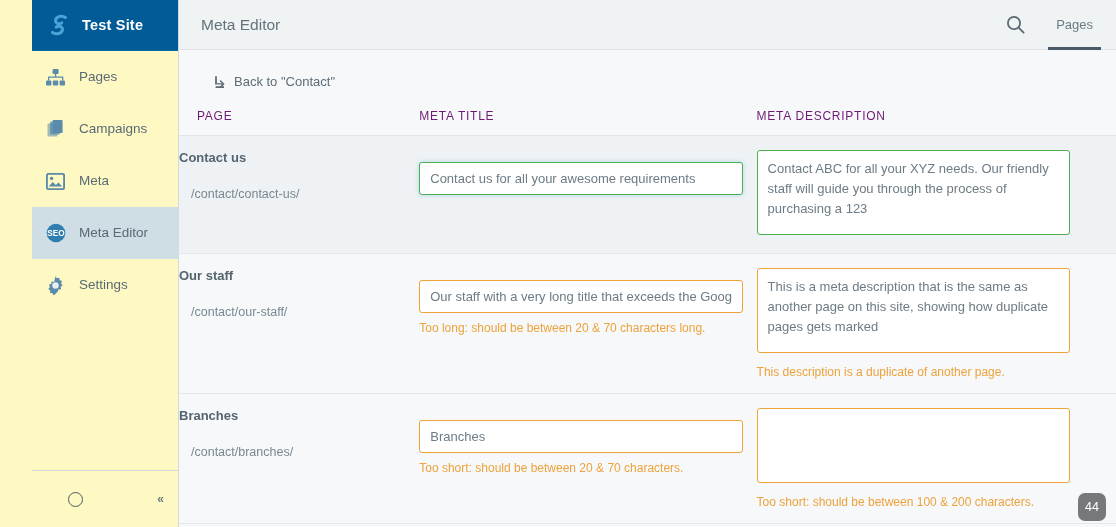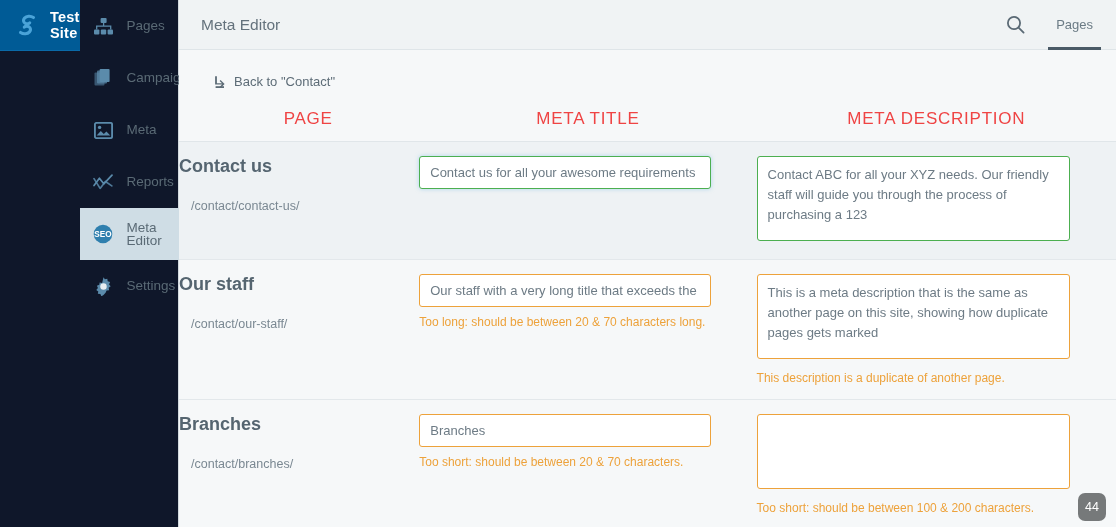--- a/index.html
+++ b/index.html
@@ -8,25 +8,26 @@
     width: 1116px; height: 527px;
     overflow: hidden;
     font-family: "Liberation Sans", sans-serif;
     background: #f6f8f9;
   }
   .app { display: flex; width: 1116px; height: 527px; position: relative; }
 
   
   .sidebar {
     width: 179px; height: 527px;
-    background: #0f172a;
+    background: #fef9c3;
     border-right: 1px solid #d2dade;
-    display: flex; flex-direction: row;
+    display: flex; flex-direction: column;
     flex: 0 0 179px;
     position: relative;
+    padding-left: 32px;
   }
   .brand {
     height: 51px; background: #005b96;
     display: flex; align-items: center; gap: 10px;
     padding-left: 14px;
     border-bottom: 1px solid #0a6aa8;
   }
   .brand-logo { width: 26px; height: 26px; flex: 0 0 26px; display:block; }
   .brand-name {
     color: #ffffff; font-size: 14.5px; font-weight: bold;
@@ -103,40 +104,40 @@
   .viewcount {
     text-align: right; padding: 13px 20px 0 0;
     color: #7a8892; font-size: 12.5px;
   }
 
   table.meta { width: 100%; border-collapse: collapse; table-layout: fixed; margin-top: 8px;}
   table.meta col.c1 { width: 240px; }
   table.meta col.c2 { width: 337px; }
   table.meta col.c3 { width: 359px; }
   table.meta th {
-    text-align: center; font-weight: normal;
-    font-size: 17px; color: #ef4444;
+    text-align: left; font-weight: normal;
+    font-size: 12px; color: #701a75;
     letter-spacing: .75px;
     padding: 8px 0 12px 0;
     border-bottom: 1px solid #e0e6e9;
   }
   table.meta th.h1 { padding-left: 18px; }
   table.meta tbody tr { border-bottom: 1px solid #e3e8eb; }
   table.meta tbody tr.hl { background: #eef2f4; }
   table.meta td { vertical-align: top; padding: 14px 0 14px 0; }
   td.cell-page { padding-left: 18px; }
-  .pg-title { font-size: 18px; font-weight: bold; color: #556570; margin-bottom: 22px; }
+  .pg-title { font-size: 13px; font-weight: bold; color: #556570; margin-bottom: 22px; }
   .pg-url { font-size: 12.5px; color: #7a8892; padding-left: 12px; }
 
   .ti {
-    width: 292px; height: 33px;
+    width: 324px; height: 33px;
     border: 1px solid #4caf50; border-radius: 3px;
     background: #ffffff; padding: 0 10px;
     font-family: "Liberation Sans", sans-serif;
-    font-size: 13px; color: #6d7b85; outline: none;
+    font-size: 13px; color: #6d7b85; outline: none; margin-top: 12px;
   }
   .ti.warn { border-color: #eda23b; }
   .ti.focus { box-shadow: 0 0 4px rgba(120,190,230,.55); }
   .ta {
     width: 313px; border: 1px solid #4caf50; border-radius: 3px;
     background: #ffffff; padding: 8px 10px;
     font-family: "Liberation Sans", sans-serif;
     font-size: 13px; color: #6d7b85; line-height: 20px;
     outline: none; resize: none;
   }
@@ -204,29 +205,20 @@
         <span class="ic">
           <svg width="19" height="17" viewBox="0 0 19 17" fill="none">
             <rect x="0.9" y="0.9" width="17.2" height="15.2" rx="1.6" stroke="#5b8bab" stroke-width="1.9"></rect>
             <circle cx="5.6" cy="5.4" r="1.7" fill="#5b8bab"></circle>
             <path d="M2.6 13.6l4.2-4.6 3 3 2.6-2.5 3.9 4.1z" fill="#5b8bab"></path>
           </svg>
         </span>
         <span class="nav-label">Meta</span>
       </div>
 
-      <div class="nav-item">
-        <span class="ic">
-          <svg width="20" height="16" viewBox="0 0 20 16" fill="none" stroke="#5b8bab" stroke-width="1.7">
-            <path d="M1 11.5L6.4 4.2l4.4 5.6L19 1.2" stroke-linecap="round" stroke-linejoin="round"></path>
-            <path d="M1 4.6l6.1 9.8 5.3-6.9 6.4 4.4" stroke-linecap="round" stroke-linejoin="round" opacity="0.85"></path>
-          </svg>
-        </span>
-        <span class="nav-label">Reports</span>
-      </div>
 
 
       <div class="nav-item active">
         <span class="ic">
           <svg width="20" height="20" viewBox="0 0 20 20">
             <circle cx="10" cy="10" r="9.3" fill="#2f7fae"></circle>
             <text x="10" y="13.4" text-anchor="middle" fill="#ffffff" font-family="Liberation Sans, sans-serif" font-size="8.2" font-weight="bold">SEO</text>
           </svg>
         </span>
         <span class="nav-label">Meta Editor</span>

